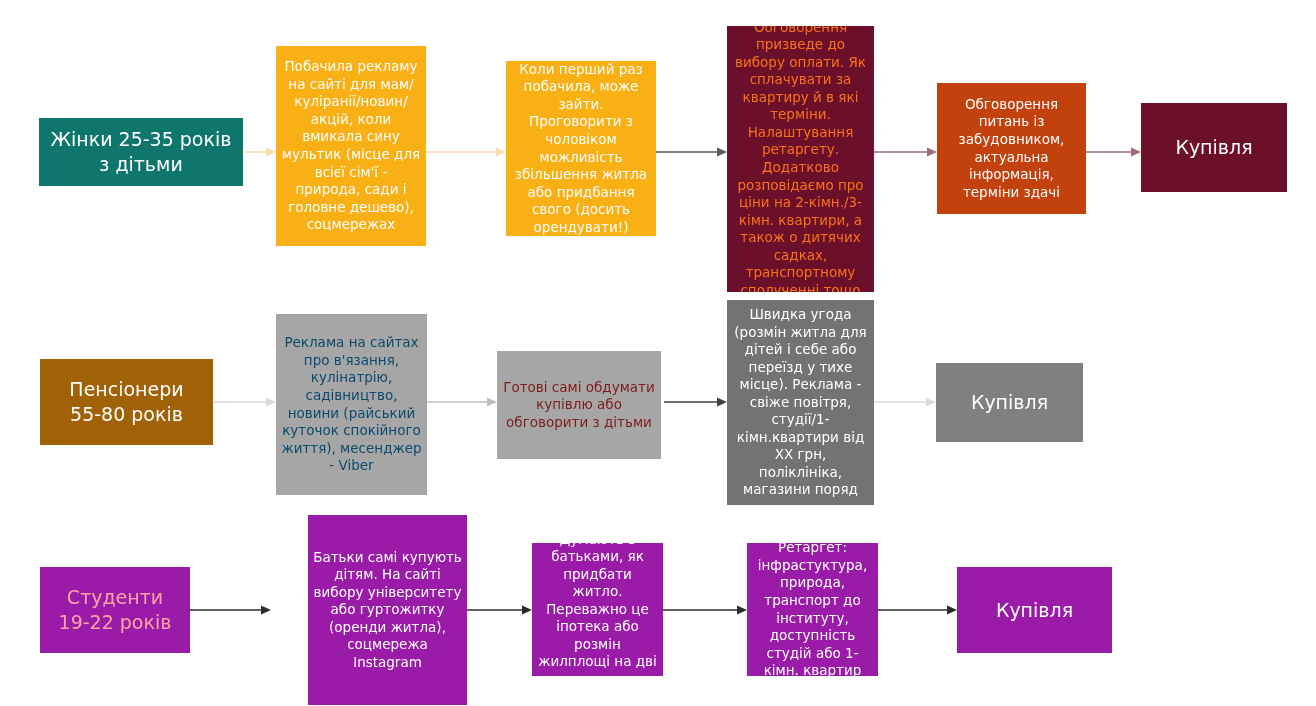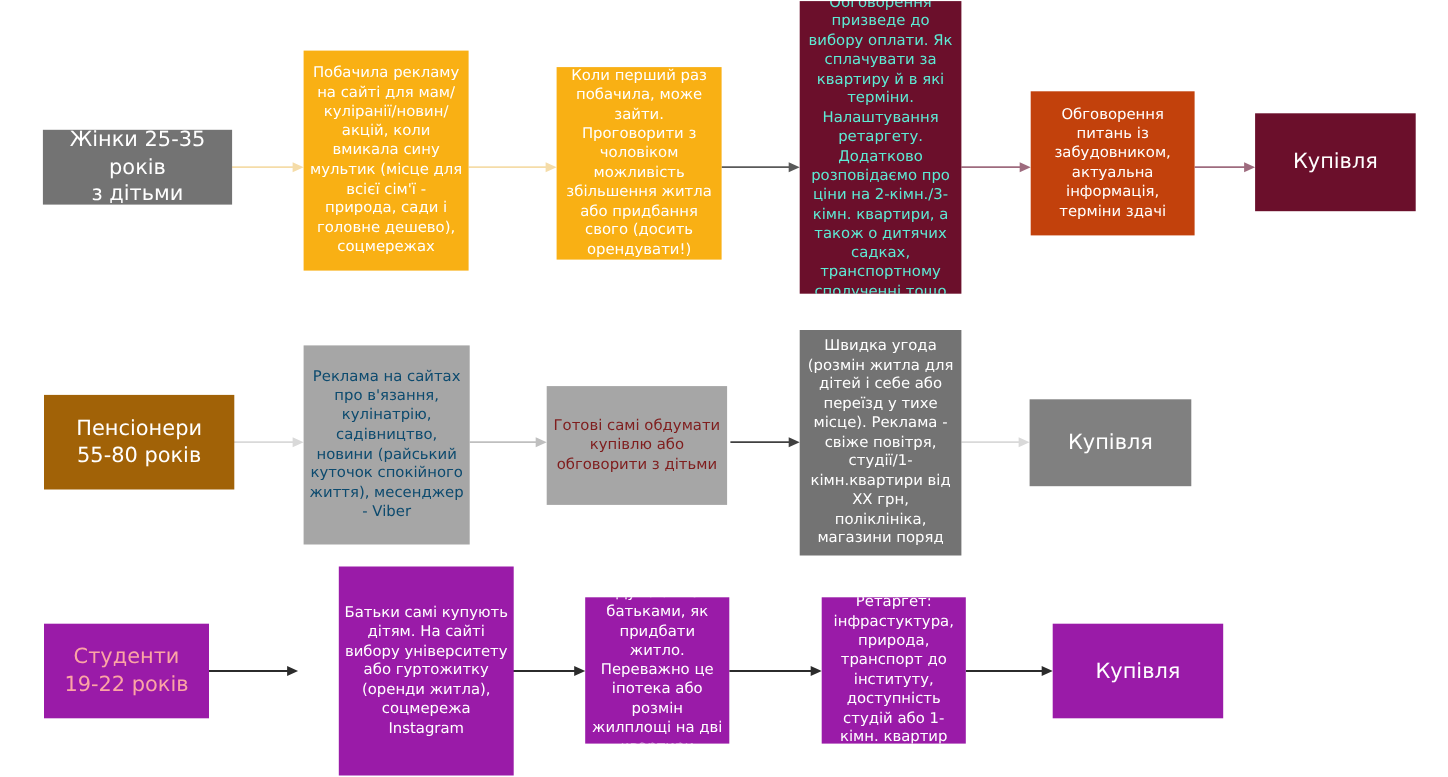--- a/index.html
+++ b/index.html
@@ -57,25 +57,25 @@
         <line x1="0" y1="8" x2="54" y2="8" stroke="#9E6B7E" stroke-width="1.6"></line>
         <polygon points="63,8 53,3.4000000000000004 53,12.6" fill="#9E6B7E"></polygon>
       </svg>
     </div>
     <div class="conn" style="left: 1086px; top: 144px; width: 55px; height: 16px;">
       <svg width="55" height="16">
         <line x1="0" y1="8" x2="46" y2="8" stroke="#9E6B7E" stroke-width="1.6"></line>
         <polygon points="55,8 45,3.4000000000000004 45,12.6" fill="#9E6B7E"></polygon>
       </svg>
     </div>
-    <div class="node big" style="left: 39px; top: 118px; width: 172px; height: 68px; background: #737373; color: rgb(255, 255, 255);">Жінки 25-35 років
+    <div class="node big" style="left: 39px; top: 118px; width: 204px; height: 68px; background: #0f766e; color: rgb(255, 255, 255);">Жінки 25-35 років
 з дітьми</div>
     <div class="node small" style="left: 276px; top: 46px; width: 150px; height: 200px; background: rgb(249, 176, 20); color: rgb(255, 255, 255);">Побачила рекламу на сайті для мам/куліранії/новин/акцій, коли вмикала сину мультик (місце для всієї сім'ї - природа, сади і головне дешево), соцмережах</div>
     <div class="node small" style="left: 506px; top: 61px; width: 150px; height: 175px; background: rgb(249, 176, 20); color: rgb(255, 255, 255);">Коли перший раз побачила, може зайти. Проговорити з чоловіком можливість збільшення житла або придбання свого (досить орендувати!)</div>
-    <div class="node small" style="left: 727px; top: 1px; width: 147px; height: 266px; background: rgb(107, 15, 43); color: #5eead4;">Обговорення призведе до вибору оплати. Як сплачувати за квартиру й в які терміни. Налаштування ретаргету. Додатково розповідаємо про ціни на 2-кімн./3-кімн. квартири, а також о дитячих садках, транспортному сполученні тощо</div>
+    <div class="node small" style="left: 727px; top: 26px; width: 147px; height: 266px; background: rgb(107, 15, 43); color: #f97316;">Обговорення призведе до вибору оплати. Як сплачувати за квартиру й в які терміни. Налаштування ретаргету. Додатково розповідаємо про ціни на 2-кімн./3-кімн. квартири, а також о дитячих садках, транспортному сполученні тощо</div>
     <div class="node small" style="left: 937px; top: 83px; width: 149px; height: 131px; background: #c2410c; color: rgb(255, 255, 255);">Обговорення питань із забудовником, актуальна інформація, терміни здачі</div>
     <div class="node big" style="left: 1141px; top: 103px; width: 146px; height: 89px; background: rgb(107, 15, 43); color: rgb(255, 255, 255);">Купівля</div>
     <div class="conn" style="left: 205px; top: 394px; width: 71px; height: 16px;">
       <svg width="71" height="16">
         <line x1="0" y1="8" x2="62" y2="8" stroke="#D9D9D9" stroke-width="1.6"></line>
         <polygon points="71,8 61,3.4000000000000004 61,12.6" fill="#D9D9D9"></polygon>
       </svg>
     </div>
     <div class="conn" style="left: 427px; top: 394px; width: 70px; height: 16px;">
       <svg width="70" height="16">

